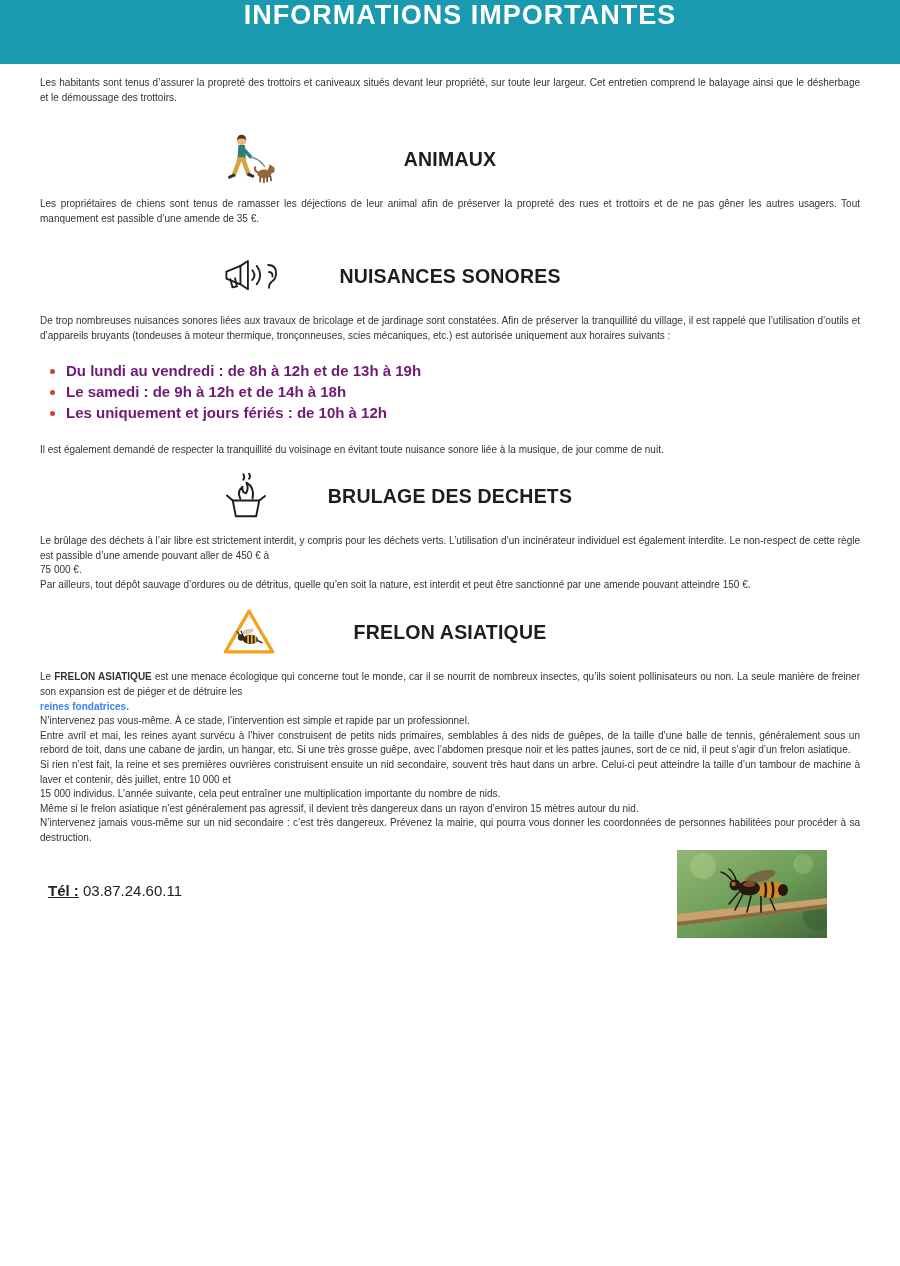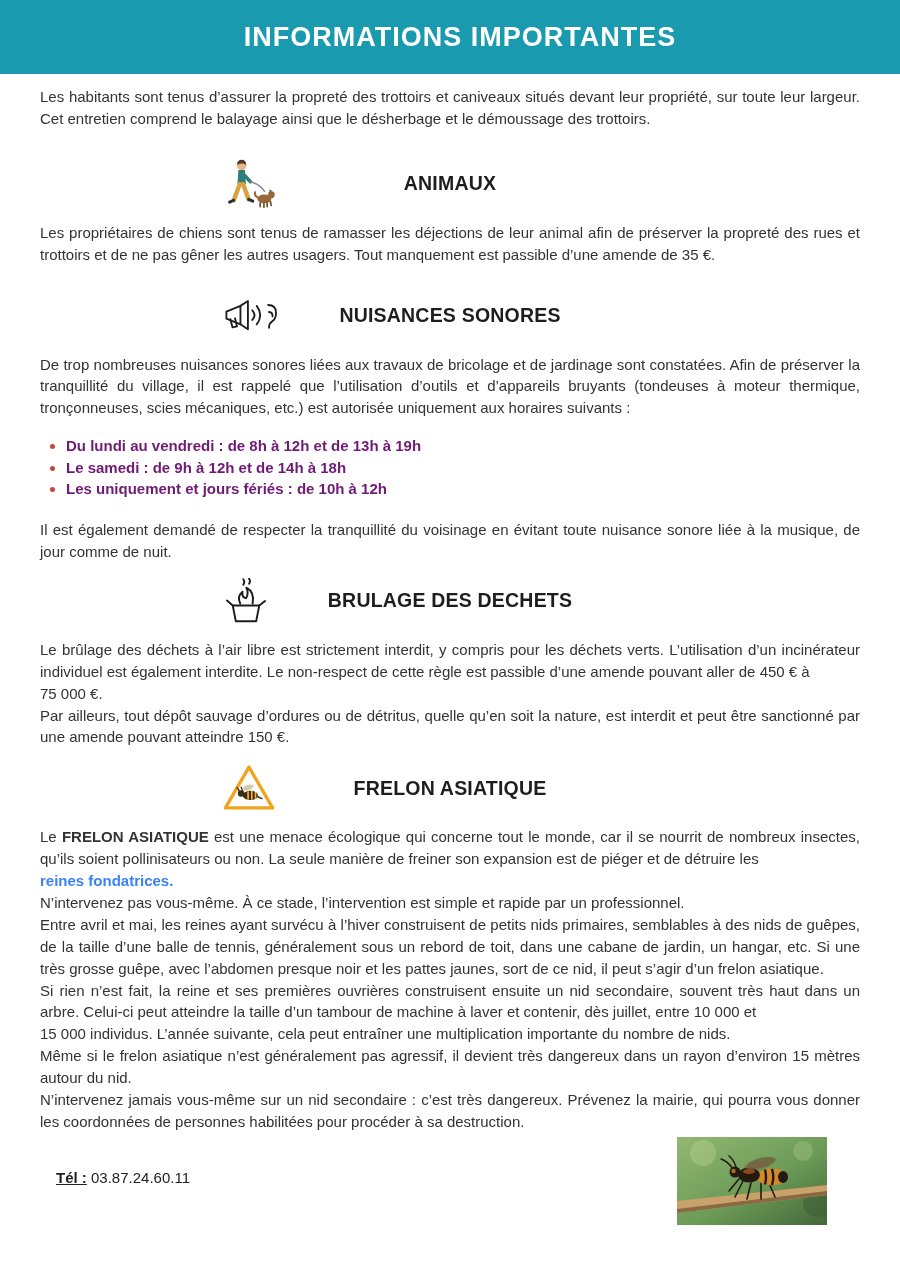--- a/index.html
+++ b/index.html
@@ -3,46 +3,46 @@
 <meta charset="utf-8">
 <style>
   * { box-sizing: border-box; }
   html, body { margin: 0; padding: 0; }
   body {
     width: 900px; height: 1266px; overflow: hidden;
     background: #ffffff; color: #333333;
     font-family: "Liberation Sans", sans-serif;
   }
   .banner {
-    height: 74px; background: #1a9aae;
-    display: flex; align-items: center; justify-content: center; padding-left: 20px;
+    height: 64px; background: #1a9aae;
+    display: flex; justify-content: center; padding-left: 20px;
   }
   .banner h1 {
     margin: 0; color: #ffffff; font-size: 27px;
     font-weight: bold; letter-spacing: 1px;
   }
   section { display: block; }
   .sec-head { position: relative; display: flex; align-items: center; justify-content: center; min-height: 56px; }
   .sec-head .icon { position: absolute; left: 222px; top: 50%; transform: translateY(-50%); display: inline-flex; }
   .sec-head .icon svg { display: block; }
   .sec-head h2 { margin: 0; font-size: 19.5px; font-weight: bold; color: #1d1d1d; letter-spacing: 0.2px; }
-  .sec-body { margin: 10px 40px 0; font-size: 15px; line-height: 1.46; text-align: justify; color: #333; }
+  .sec-body { margin: 10px 40px 0; font-size: 10px; line-height: 1.46; text-align: justify; color: #333; }
   .sec-body p { margin: 0; }
   .sec-trottoirs { margin-top: 12px; }
   .sec-animaux  { margin-top: 26px; }
   .sec-nuisances{ margin-top: 22px; }
   .sec-brulage  { margin-top: 10px; }
   .sec-frelon   { margin-top: 12px; }
   .schedule { margin: 16px 40px 0 28px; padding-left: 38px; }
   .schedule li { color: #701a75; font-weight: bold; font-size: 15px; line-height: 1.42; }
   .schedule li::marker { color: #c2473c; }
   .outro { margin-top: 20px; }
   .b { font-weight: bold; }
   .footer { position: relative; height: 112px; margin-top: 14px; }
-  .tel { position: absolute; left: 56px; top: 22px; font-size: 15px; color: #222; }
+  .tel { position: absolute; left: 48px; top: 22px; font-size: 15px; color: #222; }
   .tel-label { font-weight: bold; text-decoration: underline; }
   .photo { position: absolute; right: 73px; top: -10px; width: 150px; height: 88px; }
   .photo svg { display: block; }
 </style>
 </head>
 <body>
 
 <div class="page">
 
   <header class="banner">

